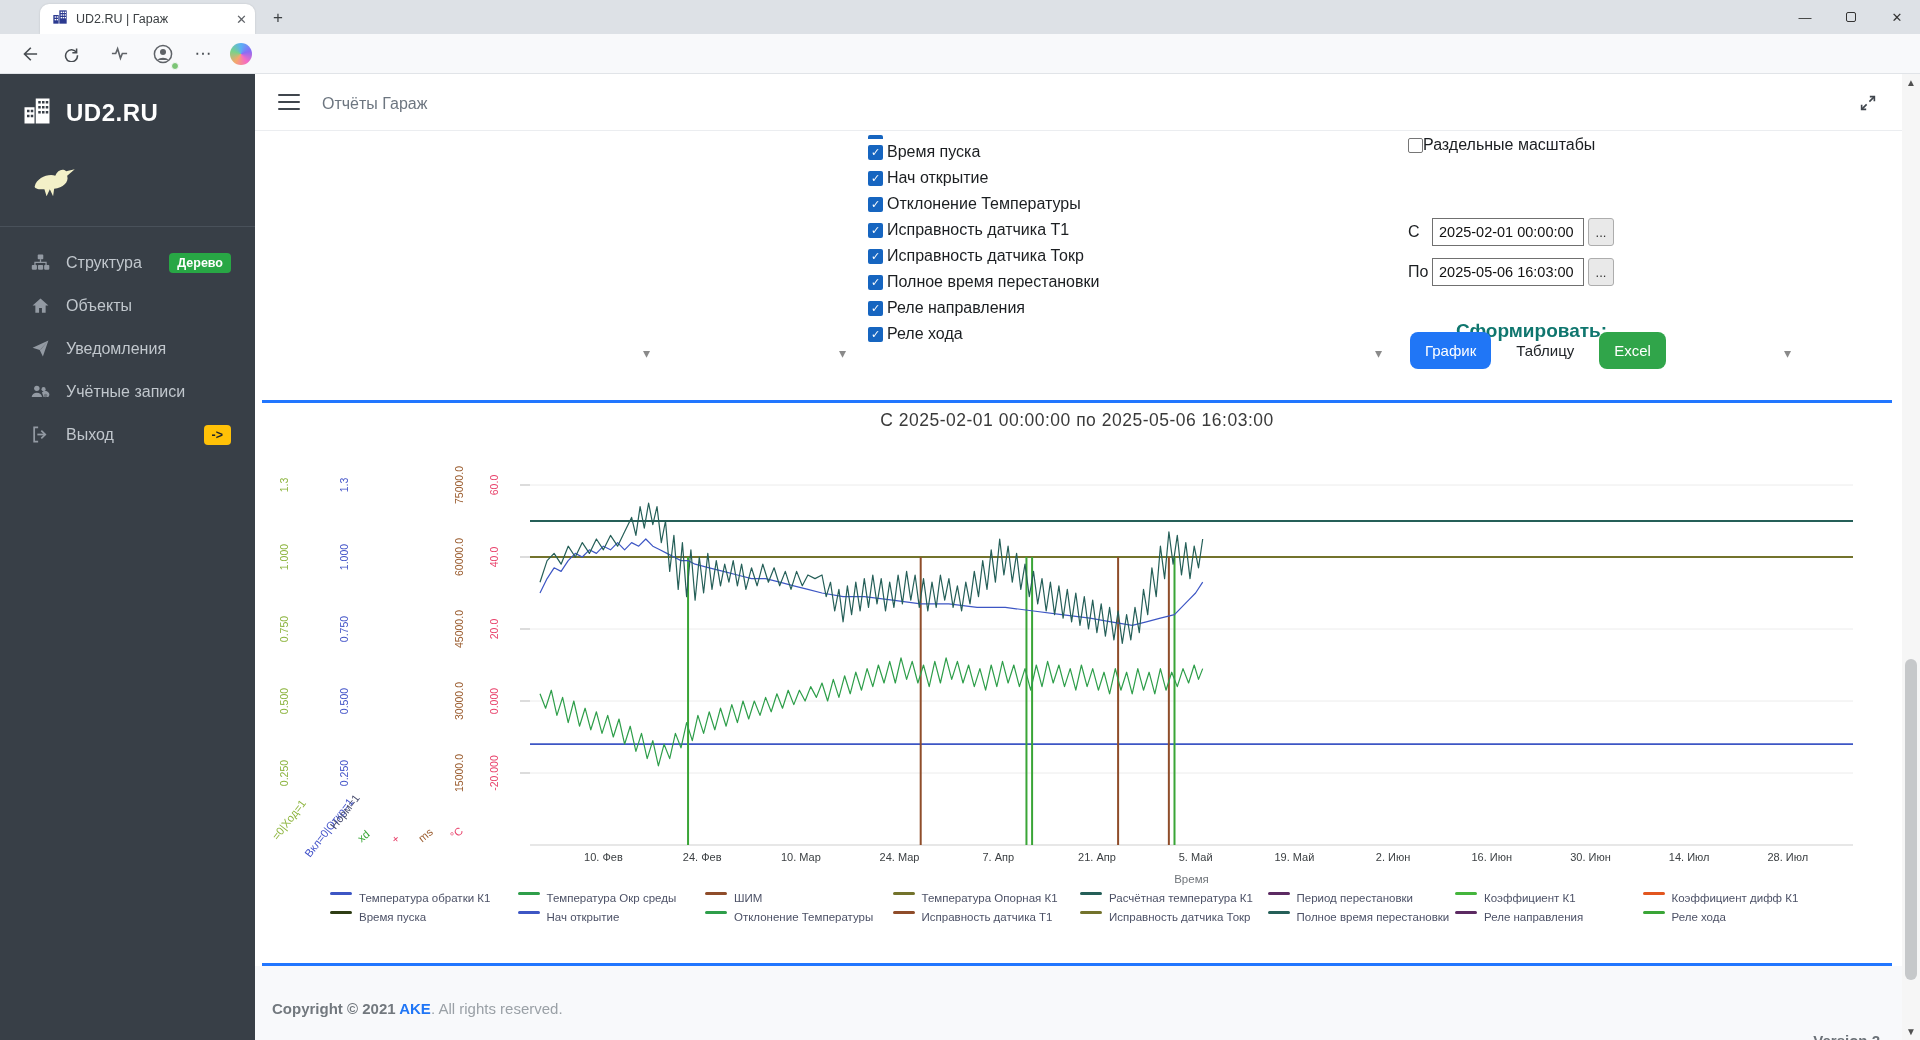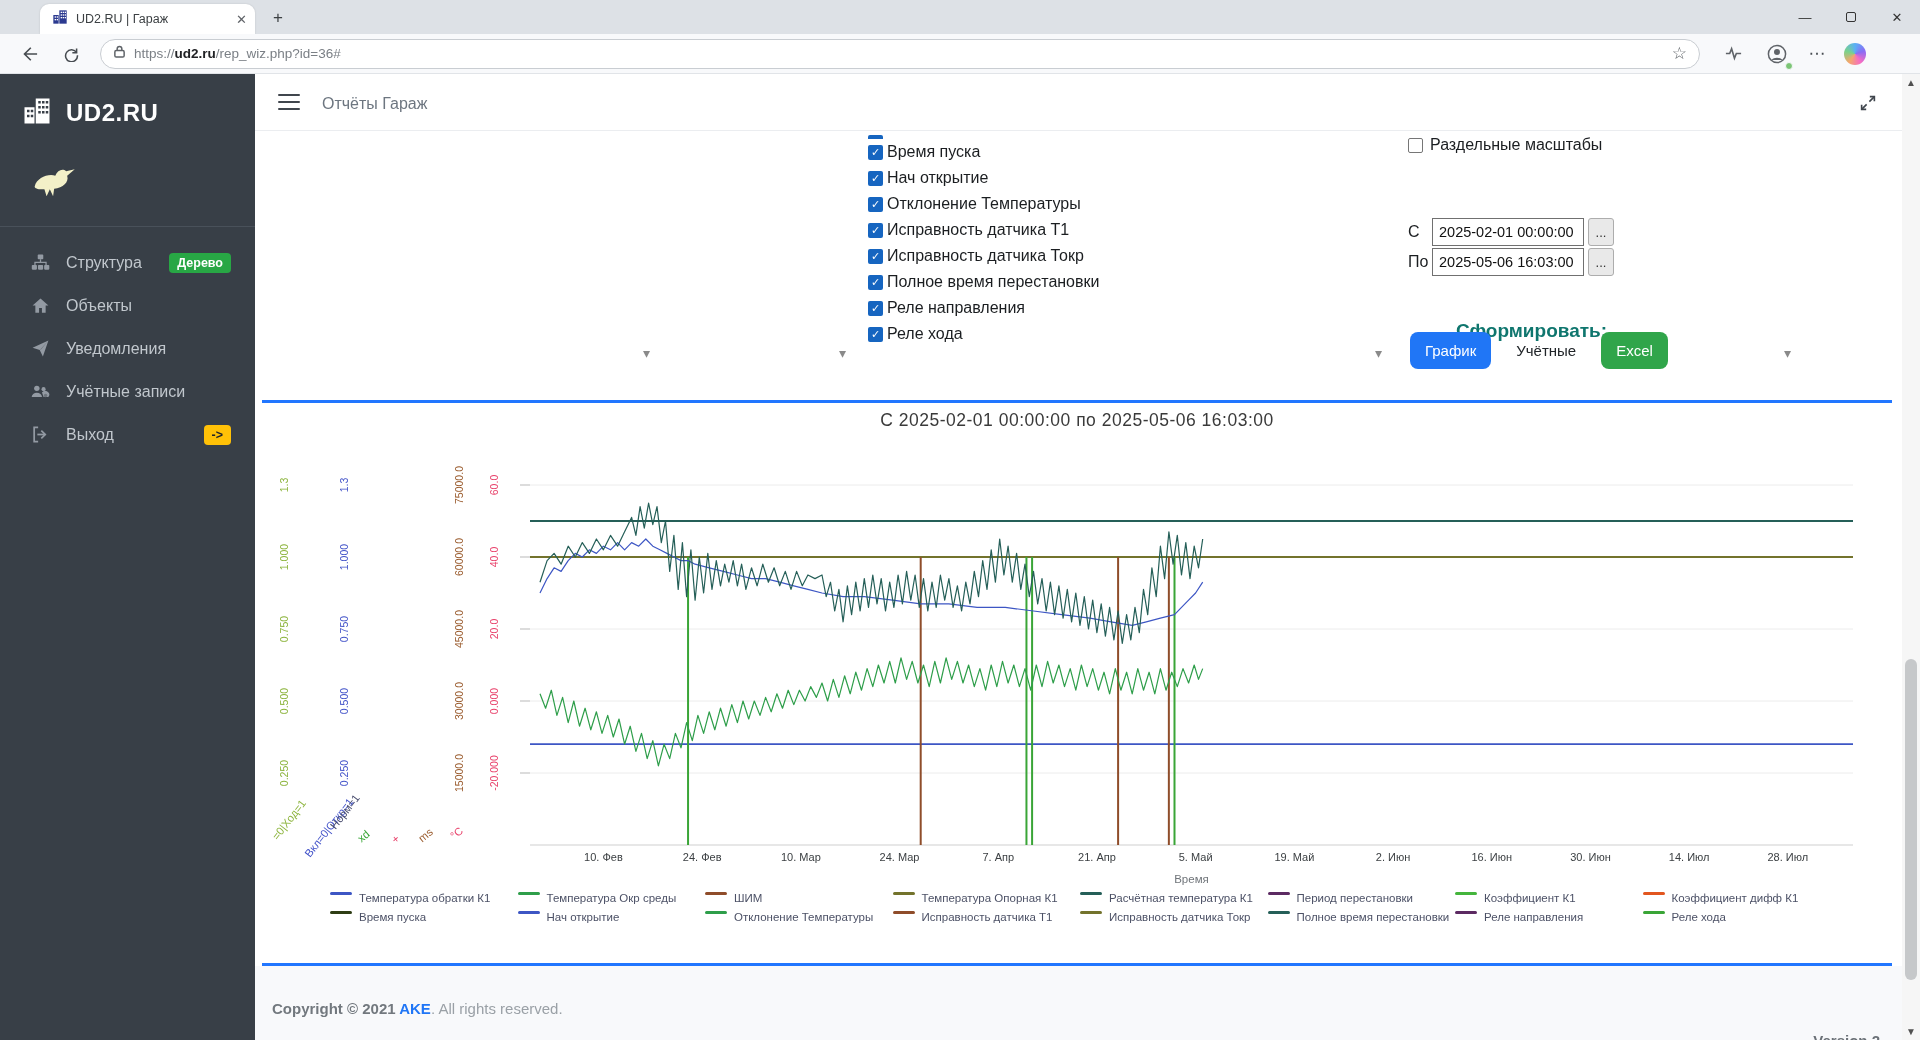--- a/index.html
+++ b/index.html
@@ -57,21 +57,21 @@
   .cbx { width:15px; height:15px; border-radius:2px; display:inline-flex;
     align-items:center; justify-content:center; flex:0 0 15px; }
   .cbx.on { background:#1665c0; color:#fff; font-size:11px; }
   .cbx.off { background:#fff; border:1.5px solid #767676; }
   .param-row .lbl { font-size:16px; color:#1b1e21; margin-left:4px; }
   .textsmudge { display:inline-block; width:150px; height:14px; margin-left:6px;
     background:repeating-linear-gradient(90deg,#8a8a8a 0 7px,transparent 7px 11px);
     background-size:100% 3px; background-position:0 100%; background-repeat:no-repeat; }
 
   
-  #sep-scales { left:1408px; top:136px; display:flex; align-items:center; gap:7px; cursor:pointer; }
+  #sep-scales { left:1408px; top:136px; display:flex; align-items:center; cursor:pointer; }
   #sep-scales span.lbl { font-size:16px; color:#1b1e21; }
   .date-row { left:1408px; display:flex; align-items:center; }
   .date-row .dl { font-size:16px; color:#1b1e21; }
   .date-input { width:152px; height:28px; border:1px solid #707070; font-size:14.5px;
     color:#111; padding:0 6px; background:#fff; font-family:"Liberation Sans",sans-serif; }
   .dots-btn { width:26px; height:28px; margin-left:4px; background:#e9e9e9;
     border:1px solid #adadad; border-radius:3px; font-size:13px; color:#333; cursor:pointer; }
   #gen-head { left:1456px; top:300px; font-size:19px; font-weight:bold; color:#0f766e;margin-top:20px; }
   #gen-btns { left:1410px; top:332px; display:flex; align-items:center; gap:10px; }
   .btn { height:37px; padding:0 15px; border:none; border-radius:8px; font-size:15px;
@@ -150,30 +150,20 @@
       <svg width="18" height="18" viewBox="0 0 20 20">
           <path d="M12 3 L5 10 L12 17 M5 10 H19" stroke="#474c51" stroke-width="1.8" fill="none"></path>
         </svg>
     </span>
     <span class="tool-ic" style="margin-left:12px">
       <svg width="17" height="17" viewBox="0 0 20 20">
           <path d="M16 4 V9 H11" stroke="#474c51" stroke-width="1.8" fill="none"></path>
           <path d="M16 9 A7 7 0 1 0 17 12" stroke="#474c51" stroke-width="1.8" fill="none"></path>
         </svg>
     </span>
-    <div id="urlpill">
-      <span>
-        <svg width="13" height="15" viewBox="0 0 14 16">
-            <rect x="2" y="7" width="10" height="7" rx="1.5" fill="none" stroke="#5f6368" stroke-width="1.6"></rect>
-            <path d="M4.5 7 V5 a2.5 2.5 0 0 1 5 0 V7" fill="none" stroke="#5f6368" stroke-width="1.6"></path>
-          </svg>
-      </span>
-      <span id="url-text"><span>https://</span><b>ud2.ru</b><span>/rep_wiz.php?id=36#</span></span>
-      <span style="font-size:17px;color:#5f6368">☆</span>
-    </div>
     <span class="tool-ic" style="margin-left:18px">
       <svg width="19" height="19" viewBox="0 0 20 20">
           <path d="M2 10 H6 L8 5 L11 15 L13 10 H18" stroke="#5f6368" stroke-width="1.7" fill="none"></path>
         </svg>
     </span>
     <span class="tool-ic" style="margin-left:14px;position:relative">
       <svg width="20" height="20" viewBox="0 0 20 20">
           <circle cx="10" cy="10" r="8.6" fill="none" stroke="#5f6368" stroke-width="1.5"></circle>
           <circle cx="10" cy="8" r="3" fill="#5f6368"></circle>
           <path d="M4.5 16 a6.5 5 0 0 1 11 0" fill="#5f6368"></path>
@@ -336,29 +326,29 @@
 
   <div id="sep-scales" class="abs">
     <span class="cbx off"></span>
     <span class="lbl">Раздельные масштабы</span>
   </div>
   <div class="date-row abs" style="top:218px">
     <span class="dl" style="width:24px">С</span>
     <input class="date-input" value="2025-02-01 00:00:00" style="">
     <button class="dots-btn">...</button>
   </div>
-  <div class="date-row abs" style="top:248px">
+  <div class="date-row abs" style="top:258px">
     <span class="dl" style="width:24px">По</span>
     <input class="date-input" value="2025-05-06 16:03:00" style="">
     <button class="dots-btn">...</button>
   </div>
   <div id="gen-head" class="abs">Сформировать:</div>
   <div id="gen-btns" class="abs">
     <button class="btn primary">График</button>
-    <button class="btn plain">Учётные</button>
+    <button class="btn plain">Таблицу</button>
     <button class="btn success">Excel</button>
   </div>
 
   <div class="bluehr abs" style="top:400px"></div>
   <div id="chart-title" class="abs">С 2025-02-01 00:00:00 по 2025-05-06 16:03:00</div>
   <svg id="chart-svg" class="abs" width="1638" height="460">
       <line x1="268" y1="55" x2="1591" y2="55" stroke="#ececec" stroke-width="1"></line>
       <line x1="258" y1="55" x2="268" y2="55" stroke="#b9b9b9" stroke-width="1"></line>
       <line x1="268" y1="127" x2="1591" y2="127" stroke="#ececec" stroke-width="1"></line>
       <line x1="258" y1="127" x2="268" y2="127" stroke="#b9b9b9" stroke-width="1"></line>

